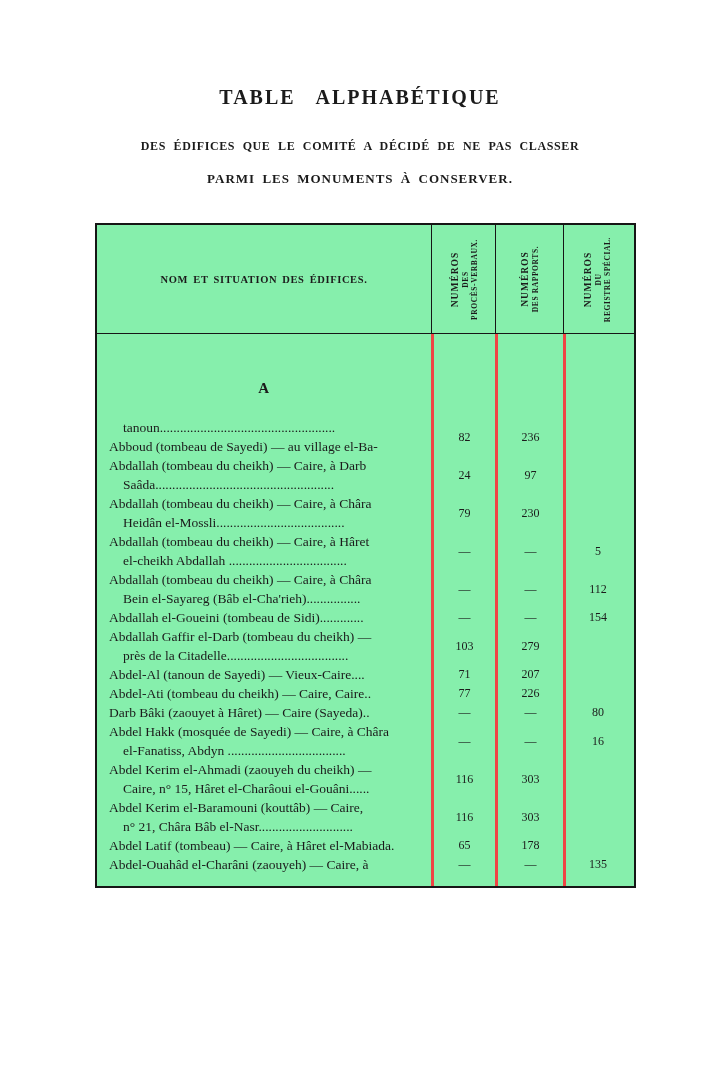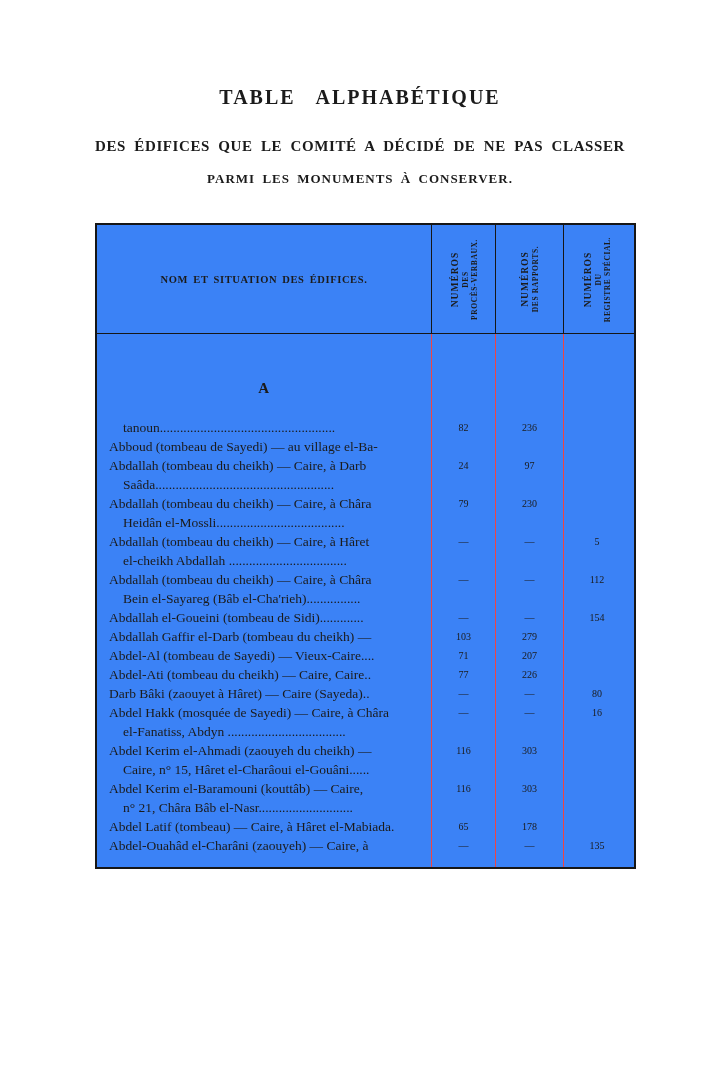--- a/index.html
+++ b/index.html
@@ -20,40 +20,40 @@
     text-align: center;
     font-size: 20px;
     font-weight: bold;
     letter-spacing: 2px;
     word-spacing: 14px;
     line-height: 27px;
   }
   .subtitle-1 {
     margin-top: 26px;
     text-align: center;
-    font-size: 15px;
+    font-size: 12px;
     font-weight: bold;
     letter-spacing: 0.6px;
     word-spacing: 4px;
     line-height: 18px;
   }
   .subtitle-2 {
     margin-top: 16px;
     text-align: center;
     font-size: 13px;
     font-weight: bold;
     letter-spacing: 1px;
     word-spacing: 3px;
     line-height: 16px;
   }
   .frame {
     margin: 36px 0 0 95px;
     width: 537px;
     border: 2px solid #161616;
-    background: #3b82f6;
+    background: #86efac;
   }
   .grid-row {
     display: grid;
     grid-template-columns: 334px 64px 68px 67px;
   }
   .header-row {
     height: 108px;
     border-bottom: 1px solid #161616;
   }
   .cell-namehead {
@@ -95,25 +95,25 @@
   .cell-blank { }
   .section-letter-cell {
     display: flex;
     align-items: flex-start;
     justify-content: center;
     font-weight: bold;
     font-size: 15px;
     letter-spacing: 0.5px;
   }
   .cell-num {
-    border-left: 1px solid #ef4444;
+    border-left: 3px solid #ef4444;
     display: flex;
-    align-items: flex-start;
+    align-items: center;
     justify-content: center;
-    font-size: 10px;
+    font-size: 12px;
     line-height: 19px;
   }
   .entry-row .cell-name {
     padding: 0 2px 0 12px;
     font-size: 13.5px;
     line-height: 19px;
     overflow: hidden;
   }
   .entry-line {
     white-space: nowrap;
@@ -256,34 +256,35 @@
         <div class="cell-num">
           <span>—</span>
         </div>
         <div class="cell-num">
           <span>154</span>
         </div>
       </div>
       <div class="grid-row entry-row">
         <div class="cell-name">
           <div class="entry-line">Abdallah Gaffir el-Darb (tombeau du cheikh) —</div>
+          <div class="entry-line indent">près de la Citadelle....................................</div>
         </div>
         <div class="cell-num">
           <span>103</span>
         </div>
         <div class="cell-num">
           <span>279</span>
         </div>
         <div class="cell-num">
           <span></span>
         </div>
       </div>
       <div class="grid-row entry-row">
         <div class="cell-name">
-          <div class="entry-line">Abdel-Al (tombeau de Sayedi) — Vieux-Caire....</div>
+          <div class="entry-line">Abdel-Al (tanoun de Sayedi) — Vieux-Caire....</div>
         </div>
         <div class="cell-num">
           <span>71</span>
         </div>
         <div class="cell-num">
           <span>207</span>
         </div>
         <div class="cell-num">
           <span></span>
         </div>

